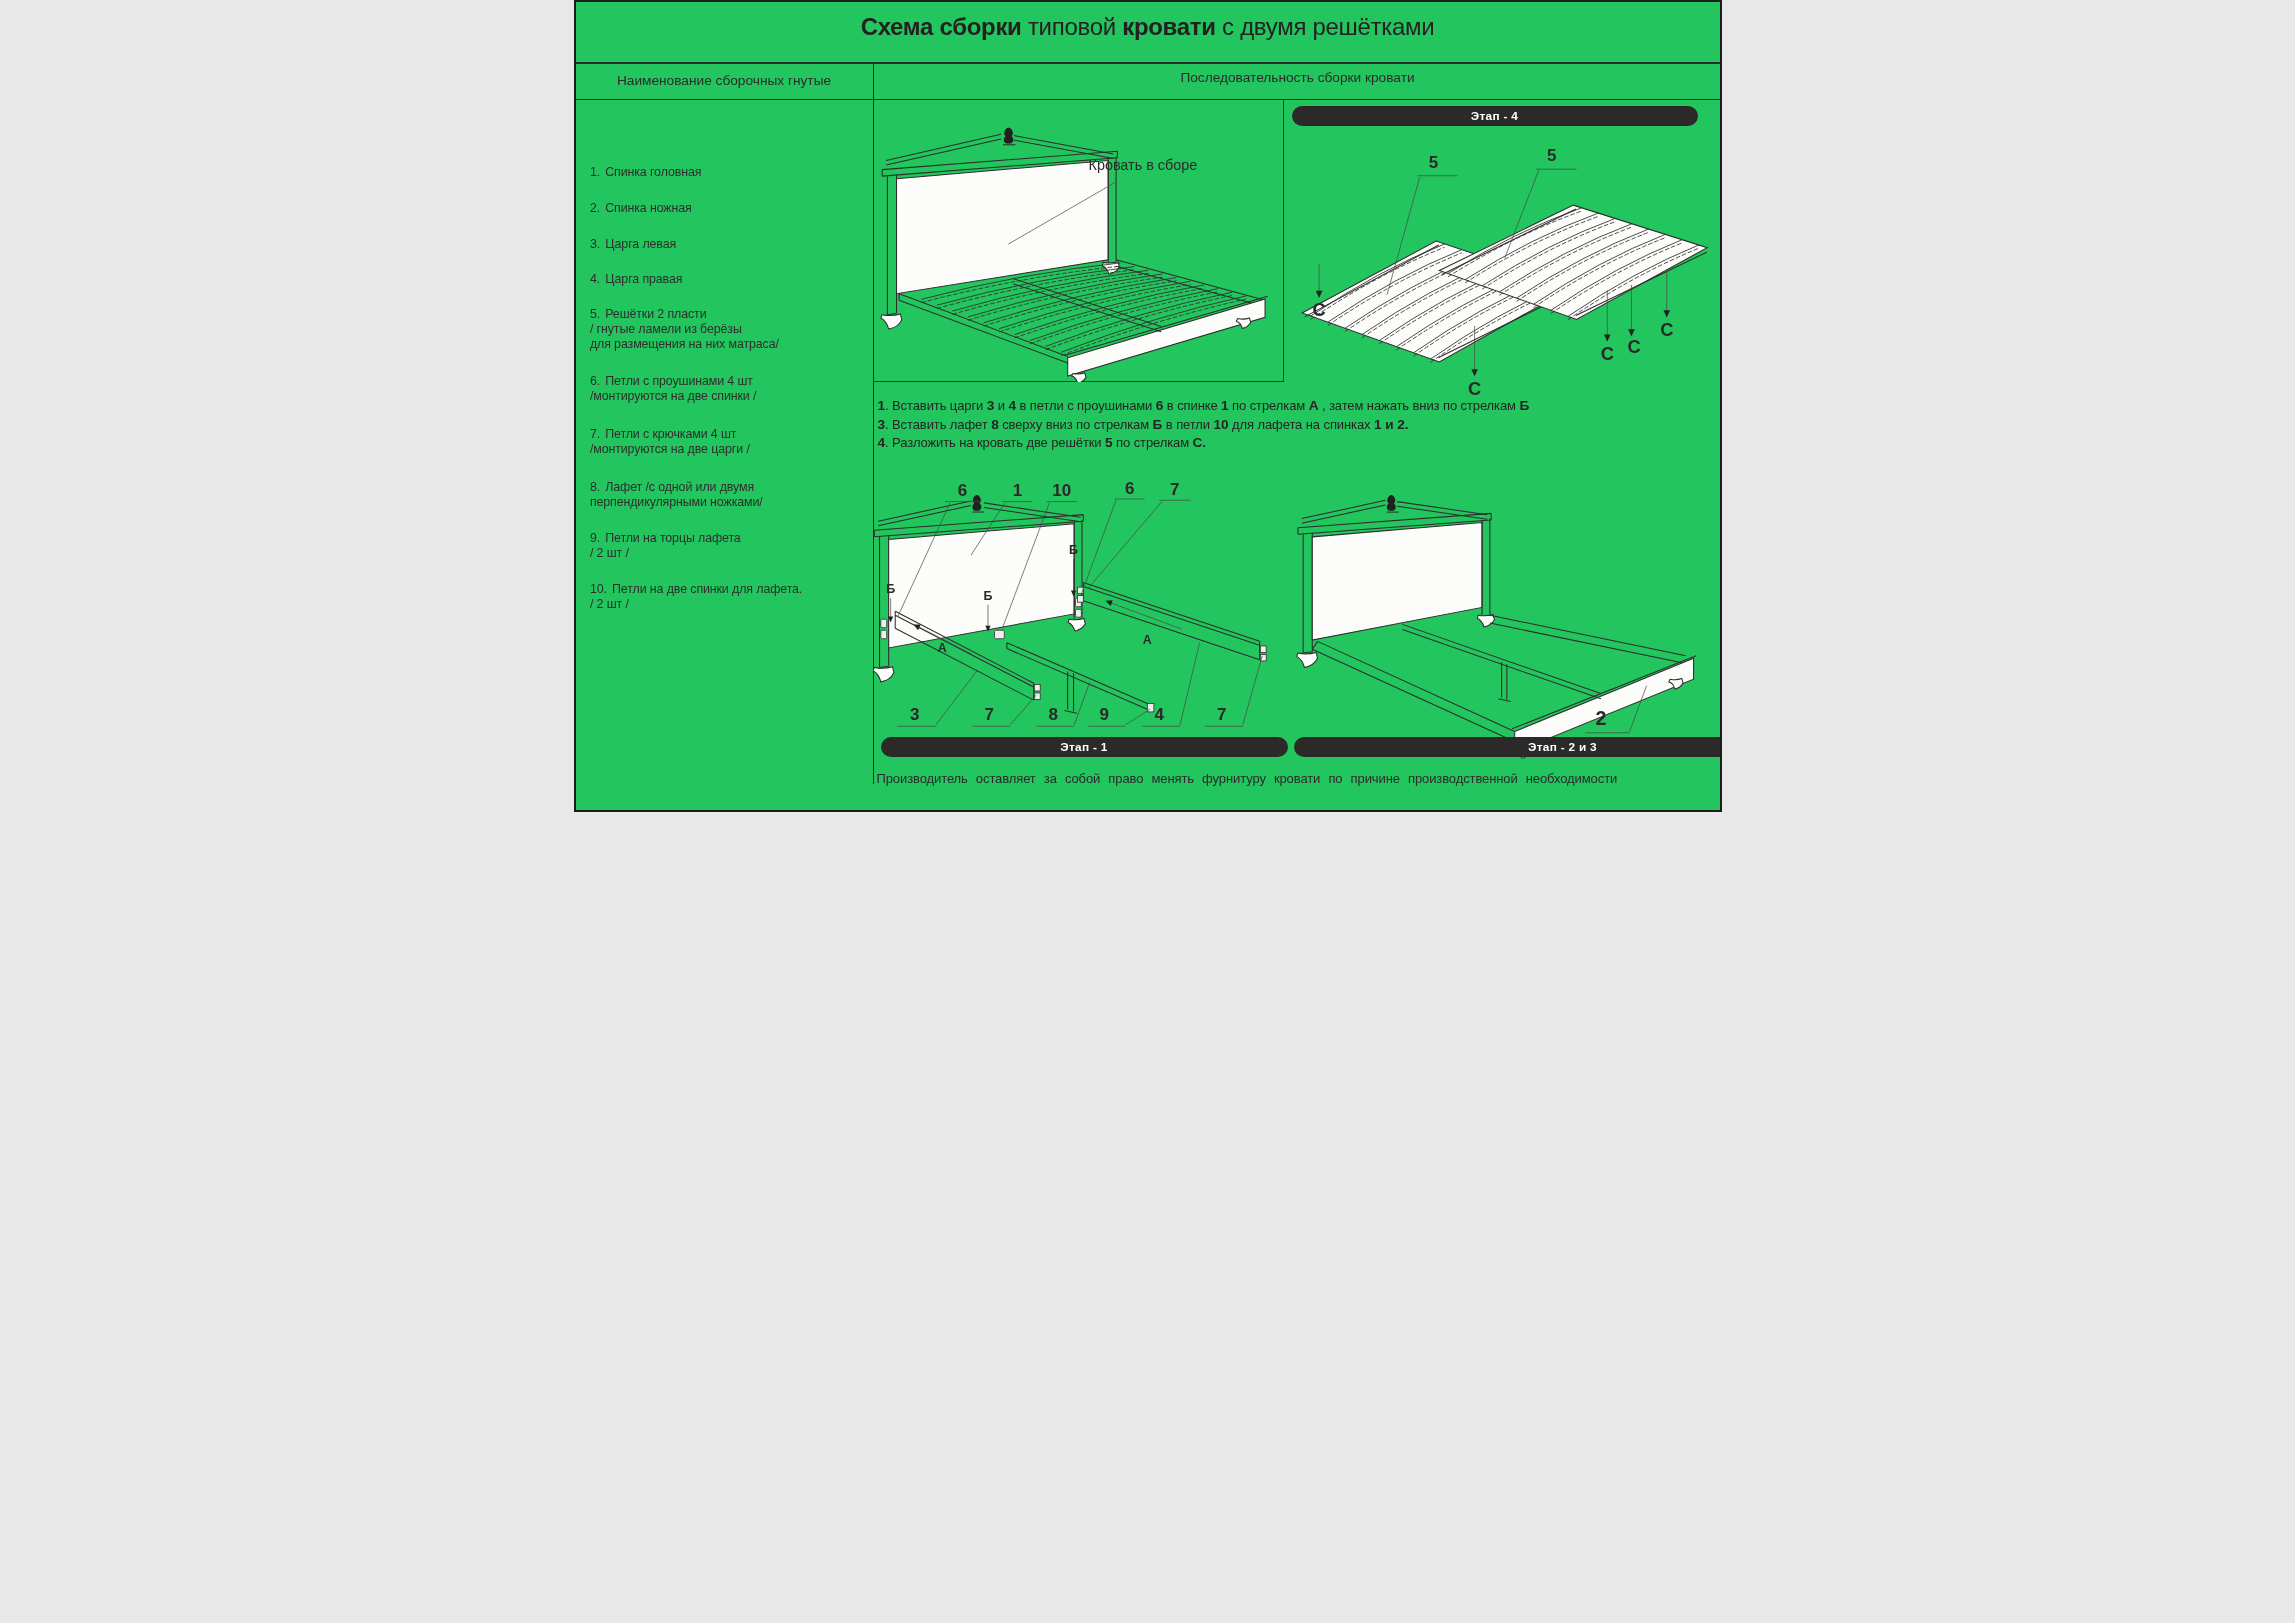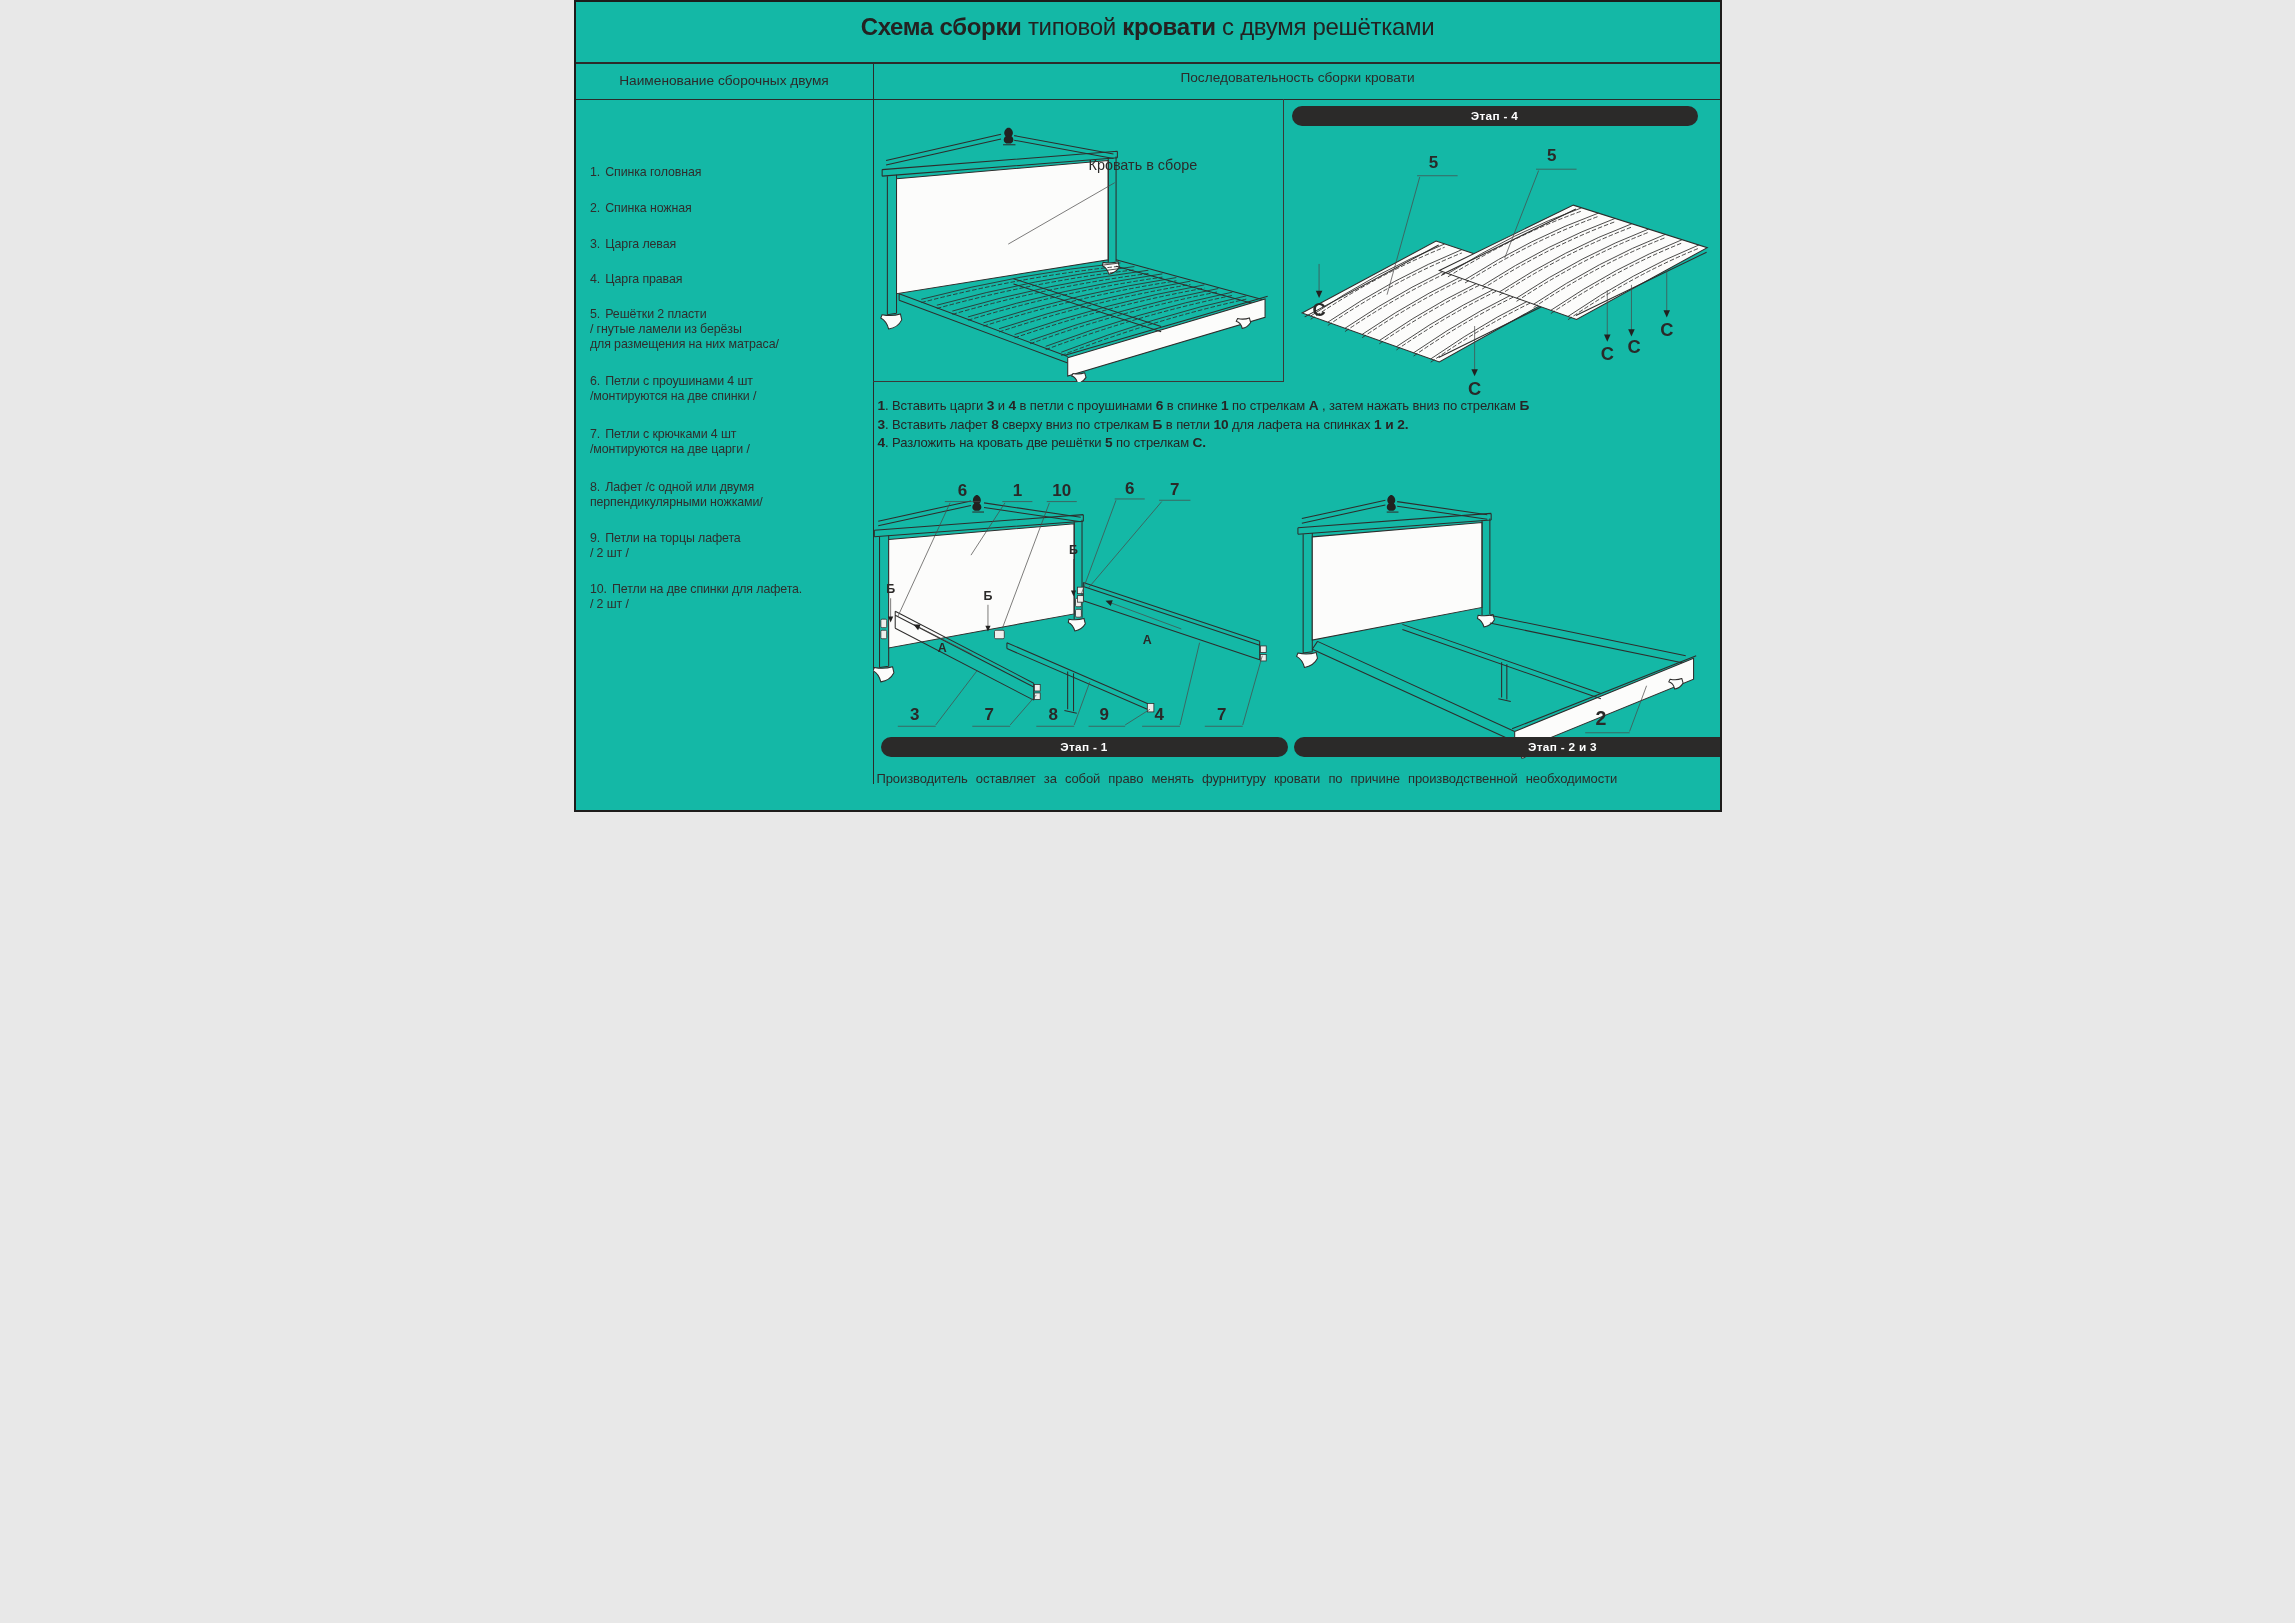--- a/index.html
+++ b/index.html
@@ -1,16 +1,16 @@
 <!DOCTYPE html>
 <html style="font-size:10.5px"><head>
 <meta charset="utf-8">
 <style>
   html,body{margin:0;padding:0;background:#e8e8e8;font-family:"Liberation Sans",sans-serif;}
-  .page{position:relative;width:1148px;height:812px;background:#14b8a6;margin:0 auto;
+  .page{position:relative;width:1148px;height:812px;background:#22c55e;margin:0 auto;
         border:2px solid #1d1c1b;box-sizing:border-box;overflow:hidden;color:#2c2b2a;}
   .hline{position:absolute;left:0;right:0;height:1.3px;background:#2c2b2a;}
   .vline{position:absolute;width:1.3px;background:#2c2b2a;}
   #title{position:absolute;top:10.5px;left:0;right:0;text-align:center;font-size:24px;letter-spacing:-0.3px;color:#232221;}
   #title .b{font-weight:700;}
   .th{position:absolute;display:flex;align-items:center;justify-content:center;font-size:13.7px;color:#2c2b2a;}
   .pitem{position:absolute;font-size:12.4px;line-height:15px;color:#2f2e2d;letter-spacing:-0.1px;white-space:nowrap;}
   .pitem .pnum{margin-right:5.2px;}
   .pill{position:absolute;background:#2b2a29;color:#fff;border-radius:10.5px;display:flex;
         align-items:center;justify-content:center;font-size:11.8px;font-weight:700;letter-spacing:0.3px;}
@@ -37,21 +37,21 @@
 <body>
 
 <div class="page">
 
   <div id="title"><span class="b">Схема сборки </span><span>типовой </span><span class="b">кровати </span><span>с двумя решётками</span></div>
 
   <div class="hline" style="top:60px;height:2px;"></div>
   <div class="hline" style="top:97px;"></div>
   <div class="vline" style="left:297px;top:60px;height:722px;"></div>
 
-  <div class="th" style="left:0;top:61px;width:297px;height:35px;">Наименование  сборочных двумя</div>
+  <div class="th" style="left:0;top:61px;width:297px;height:35px;">Наименование  сборочных гнутые</div>
   <div class="th" style="left:297px;top:61px;width:850px;height:28px;">Последовательность сборки кровати</div>
 
   <div id="parts-list" style="position:absolute;left:14.4px;top:0;width:281px;height:100%;margin-top:13px;">
       <div class="pitem" style="top: 150px;"><span class="pnum">1.</span><span>Спинка головная</span></div>
       <div class="pitem" style="top: 186px;"><span class="pnum">2.</span><span>Спинка ножная</span></div>
       <div class="pitem" style="top: 222px;"><span class="pnum">3.</span><span>Царга левая</span></div>
       <div class="pitem" style="top: 257px;"><span class="pnum">4.</span><span>Царга правая</span></div>
       <div class="pitem" style="top: 292px;"><span class="pnum">5.</span><span>Решётки  2 пласти</span><br><span>/ гнутые ламели из берёзы</span><br><span>для размещения на них матраса/</span></div>
       <div class="pitem" style="top: 359px;"><span class="pnum">6.</span><span>Петли с проушинами 4 шт</span><br><span>/монтируются на две спинки /</span></div>
       <div class="pitem" style="top: 412px;"><span class="pnum">7.</span><span>Петли с крючками 4 шт</span><br><span>/монтируются на две царги /</span></div>

